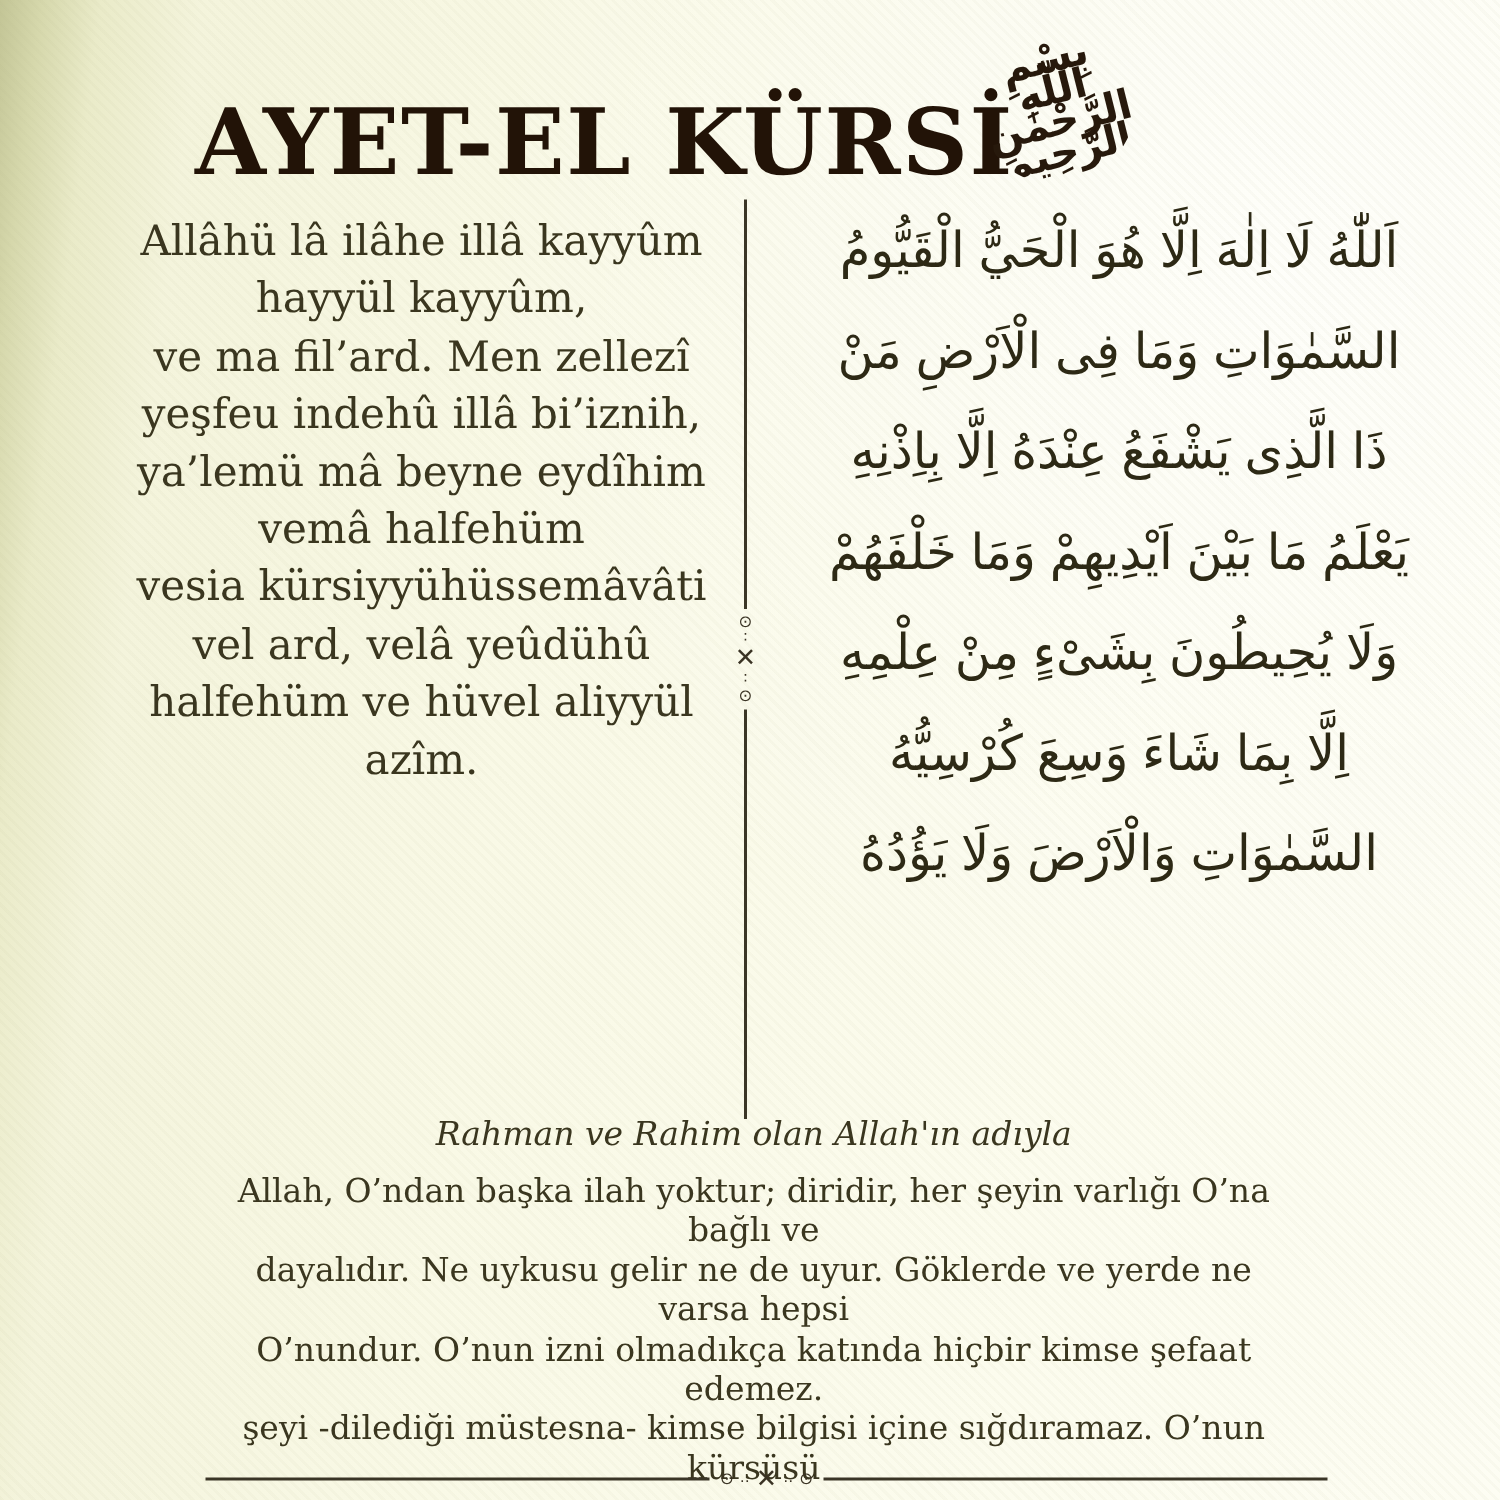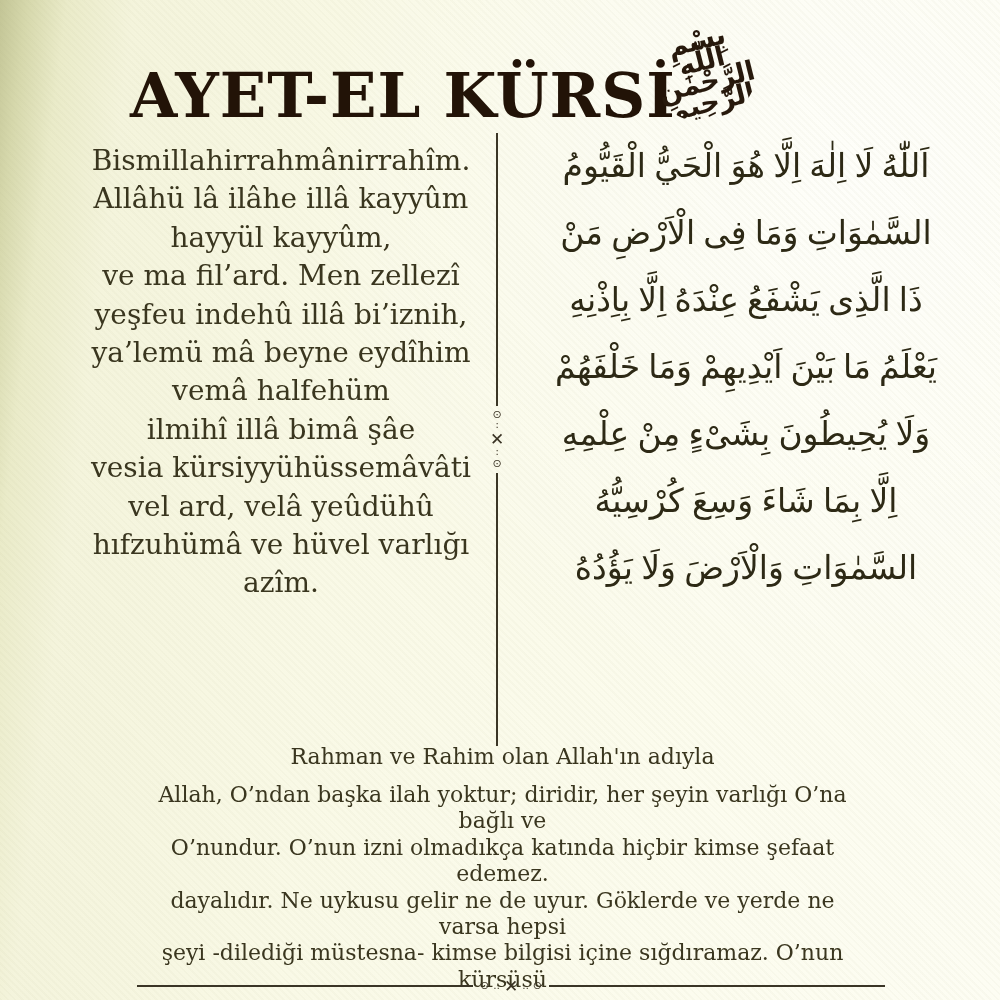--- a/index.html
+++ b/index.html
@@ -33,42 +33,42 @@
     color:#27190c;word-spacing:1px;
   }
   .translit{
     position:absolute;left:76px;top:142px;width:410px;
     text-align:center;font-size:28px;line-height:38.4px;
     color:#3a361f;
   }
   .arabic{
     position:absolute;left:513px;top:133px;width:466px;
     direction:rtl;text-align:center;
-    font-family:Liberation Serif, serif;
+    font-family:Liberation Sans, sans-serif;
     font-size:33px;line-height:67px;color:#2d2915;
   }
   .vdivider{
     position:absolute;left:486px;top:133px;height:613px;width:22px;
     display:flex;flex-direction:column;align-items:center;
   }
   .vdivider .vline{width:2px;flex:1;background:#3b3626;}
   .ornament{
     display:flex;align-items:center;justify-content:center;
     color:#3a3324;font-family:"DejaVu Sans", sans-serif;
   }
   .ornament.vertical{flex-direction:column;margin:3px 0;}
   .ornament.horizontal{flex-direction:row;margin:0 5px;}
   .orn-ring{font-size:11px;line-height:10px;}
   .orn-dots{font-size:10px;line-height:8px;}
   .orn-cross{font-size:17px;line-height:15px;font-weight:bold;}
   .ornament.horizontal > *{margin:0 2px;}
   .ornament.vertical > *{margin:1px 0;}
   .trans-head{
     position:absolute;left:145px;top:744px;width:715px;
-    text-align:center;font-size:22px;color:#3a361f;
+    text-align:center;font-size:22px;color:#3a361f;font-style:italic;
   }
   .trans-body{
     position:absolute;left:140px;top:782px;width:725px;
     text-align:center;font-size:22px;line-height:26.4px;color:#3a361f;
   }
   .footer-rule{
     position:absolute;left:137px;top:977px;width:748px;height:18px;
     display:flex;align-items:center;
   }
   .footer-rule .hline{height:2px;background:#3a3526;flex:1;}
@@ -78,31 +78,29 @@
 
 <div class="page">
 
   <h1 class="title">AYET-EL KÜRSİ</h1>
 
   <div class="medallion">
     <div class="med-text">بِسْمِ اللّٰهِ الرَّحْمٰنِ الرَّحِيمِ</div>
   </div>
 
   <div class="translit">
-    <div>Bismillahirrahmânirrahîm.</div>
     <div>Allâhü lâ ilâhe illâ kayyûm</div>
     <div>hayyül kayyûm,</div>
     <div>ve ma fil’ard. Men zellezî</div>
     <div>yeşfeu indehû illâ bi’iznih,</div>
     <div>ya’lemü mâ beyne eydîhim</div>
     <div>vemâ halfehüm</div>
-    <div>ilmihî illâ bimâ şâe</div>
     <div>vesia kürsiyyühüssemâvâti</div>
     <div>vel ard, velâ yeûdühû</div>
-    <div>hıfzuhümâ ve hüvel varlığı</div>
+    <div>halfehüm ve hüvel aliyyül</div>
     <div>azîm.</div>
   </div>
 
   <div class="vdivider">
     <div class="vline"></div>
     <div class="ornament vertical">
       <span class="orn-ring">⊙</span>
       <span class="orn-dots">∶</span>
       <span class="orn-cross">✕</span>
       <span class="orn-dots">∶</span>
@@ -118,22 +116,22 @@
     <div>يَعْلَمُ مَا بَيْنَ اَيْدِيهِمْ وَمَا خَلْفَهُمْ</div>
     <div>وَلَا يُحِيطُونَ بِشَىْءٍ مِنْ عِلْمِهِ</div>
     <div>اِلَّا بِمَا شَاءَ وَسِعَ كُرْسِيُّهُ</div>
     <div>السَّمٰوَاتِ وَالْاَرْضَ وَلَا يَؤُدُهُ</div>
   </div>
 
   <div class="trans-head">Rahman ve Rahim olan Allah'ın adıyla</div>
 
   <div class="trans-body">
     <div>Allah, O’ndan başka ilah yoktur; diridir, her şeyin varlığı O’na bağlı ve</div>
+    <div>dayalıdır. Ne uykusu gelir ne de uyur. Göklerde ve yerde ne varsa hepsi</div>
     <div>O’nundur. O’nun izni olmadıkça katında hiçbir kimse şefaat edemez.</div>
-    <div>dayalıdır. Ne uykusu gelir ne de uyur. Göklerde ve yerde ne varsa hepsi</div>
     <div>şeyi -dilediği müstesna- kimse bilgisi içine sığdıramaz. O’nun kürsüsü</div>
 
   </div>
 
   <div class="footer-rule">
     <div class="hline"></div>
     <div class="ornament horizontal">
       <span class="orn-ring">⊙</span>
       <span class="orn-dots">‥</span>
       <span class="orn-cross">✕</span>

